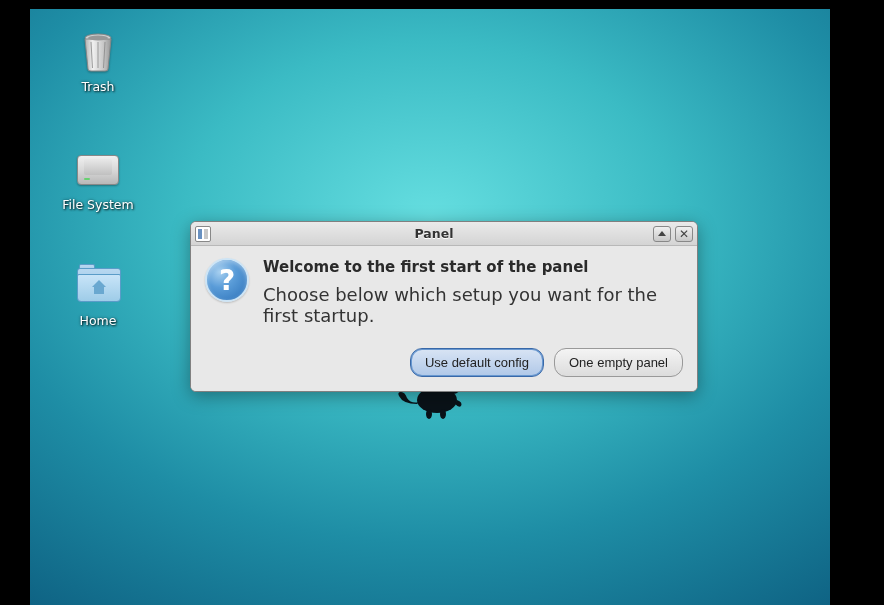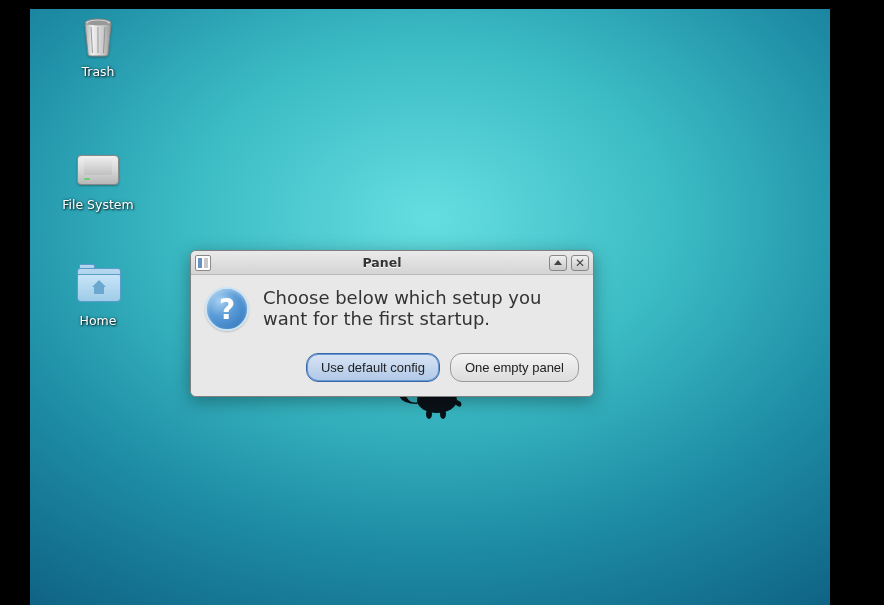--- a/index.html
+++ b/index.html
@@ -34,21 +34,21 @@
       display: flex;
       align-items: center;
       justify-content: center;
     }
     .desktop-icon .label {
       color: #fff;
       font-size: 12.5px;
       margin-top: 6px;
       text-shadow: 1px 1px 2px rgba(0,0,0,0.8), 0 0 3px rgba(0,0,0,0.5);
     }
-    .icon-trash { left: 18px; top: 7px; }
+    .icon-trash { left: 18px; top: 22px; }
     .icon-filesystem { left: 18px; top: 140px; }
     .icon-home { left: 18px; top: 256px; }
 
     
     .trash-svg { filter: drop-shadow(0 1px 1px rgba(0,0,0,0.3)); }
 
     
     .disk {
       width: 44px;
       height: 30px;
@@ -136,27 +136,26 @@
       top: 365px;
       width: 72px;
       height: 50px;
     }
 
     
     .dialog {
       position: absolute;
       left: 160px;
       top: 212px;
-      width: 404px;
+      width: 508px;
       background: #e8e8e8;
       border: 1px solid #808080;
       border-radius: 6px;
       box-shadow: 0 4px 18px rgba(0,0,0,0.35);
       overflow: hidden;
-      margin-top: 29px;
     }
     .titlebar {
       height: 24px;
       background: linear-gradient(180deg, #eaeaea 0%, #d4d4d4 100%);
       border-bottom: 1px solid #b8b8b8;
       display: flex;
       align-items: center;
       position: relative;
       padding: 0 4px;
     }
@@ -338,20 +337,21 @@
       <div class="titlebar-title">Panel</div>
       <div class="titlebar-buttons">
         <div class="tb-btn up"></div>
         <div class="tb-btn">✕</div>
       </div>
     </div>
     <div class="dialog-body">
       <div class="dialog-content">
         <div class="info-icon">?</div>
         <div class="dialog-text">
+          <h2>Welcome to the first start of the panel</h2>
           <p>Choose below which setup you want for the first startup.</p>
         </div>
       </div>
       <div class="dialog-buttons">
         <button class="btn default">Use default config</button>
         <button class="btn">One empty panel</button>
       </div>
     </div>
   </div>
 

